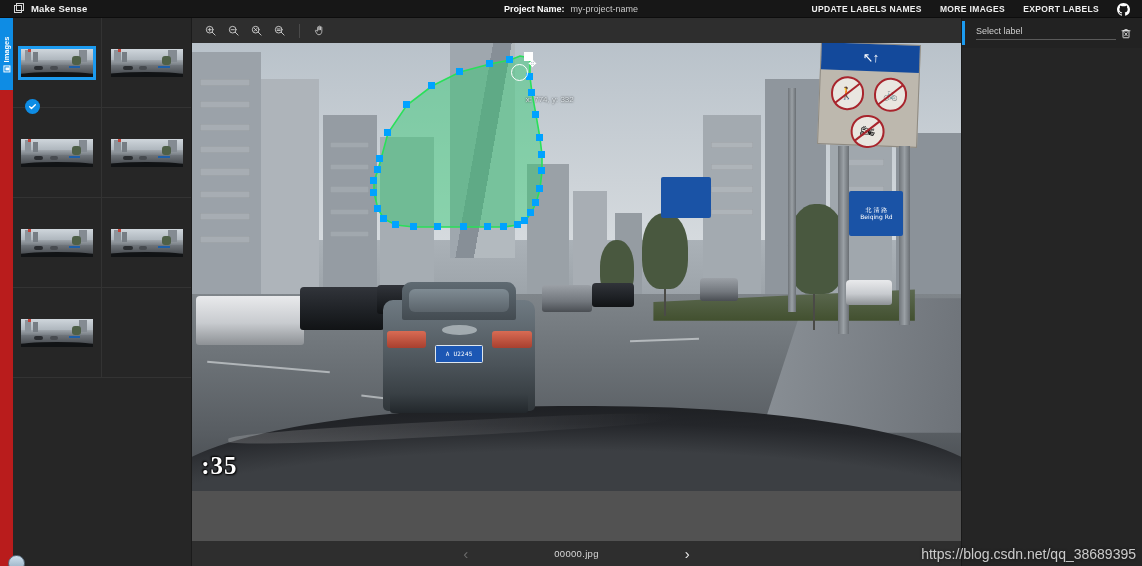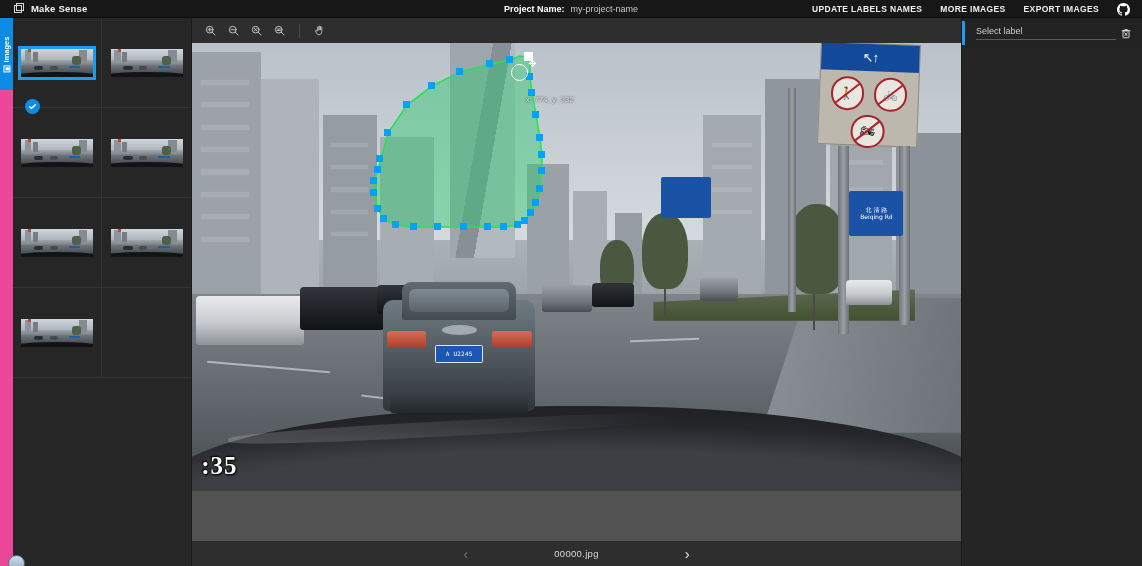--- a/index.html
+++ b/index.html
@@ -3,21 +3,21 @@
 <meta charset="utf-8">
 <title>Make Sense</title>
 <style>
   * { box-sizing: border-box; margin: 0; padding: 0; }
   html, body {
     width: 1142px; height: 566px;
     background: #1f1f1f;
     font-family: "Liberation Sans", sans-serif;
     overflow: hidden;
   }
-  .app { position: relative; width: 1142px; height: 566px; background: #ec4899; }
+  .app { position: relative; width: 1142px; height: 566px; background: #b91c1c; }
 
   
   .topbar {
     position: absolute; top: 0; left: 0; width: 1142px; height: 18px;
     background: #171717; display: flex; align-items: center;
     border-bottom: 1px solid #0d0d0d; z-index: 30;
   }
   .brand { display: flex; align-items: center; gap: 6px; padding-left: 14px; }
   .brand-icon { width: 11px; height: 11px; position: relative; }
   .brand-icon i {
@@ -313,21 +313,21 @@
     </div>
 
     <div class="proj">
       <span class="proj-label">Project Name:</span>
       <span class="proj-value">my-project-name</span>
     </div>
 
     <div class="top-actions">
       <span class="top-action">UPDATE LABELS NAMES</span>
       <span class="top-action">MORE IMAGES</span>
-      <span class="top-action">EXPORT IMAGES</span>
+      <span class="top-action">EXPORT LABELS</span>
       <span class="gh">
         <svg viewBox="0 0 16 16" fill="#ffffff">
             <path d="M8 0C3.58 0 0 3.58 0 8c0 3.54 2.29 6.53 5.47 7.59.4.07.55-.17.55-.38 0-.19-.01-.82-.01-1.49-2.01.37-2.53-.49-2.69-.94-.09-.23-.48-.94-.82-1.13-.28-.15-.68-.52-.01-.53.63-.01 1.08.58 1.23.82.72 1.21 1.87.87 2.33.66.07-.52.28-.87.51-1.07-1.78-.2-3.64-.89-3.64-3.95 0-.87.31-1.59.82-2.15-.08-.2-.36-1.02.08-2.12 0 0 .67-.21 2.2.82a7.4 7.4 0 0 1 2-.27c.68 0 1.36.09 2 .27 1.53-1.04 2.2-.82 2.2-.82.44 1.1.16 1.92.08 2.12.51.56.82 1.27.82 2.15 0 3.07-1.87 3.75-3.65 3.95.29.25.54.73.54 1.48 0 1.07-.01 1.93-.01 2.2 0 .21.15.46.55.38A8.01 8.01 0 0 0 16 8c0-4.42-3.58-8-8-8z"></path>
           </svg>
       </span>
     </div>
   </div>
 
   <div class="imgtab">
     <div class="imgtab-inner">
@@ -659,14 +659,15 @@
           <rect x="6" y="6.5" width="12" height="14" rx="1"></rect>
           <path d="M9.5 10.5l5 6M14.5 10.5l-5 6"></path>
         </svg>
       </span>
     </div>
 
   </div>
 
   <div class="stray"></div>
 
+  <div class="watermark">https://blog.csdn.net/qq_38689395</div>
 
 </div>
 
 </body></html>

